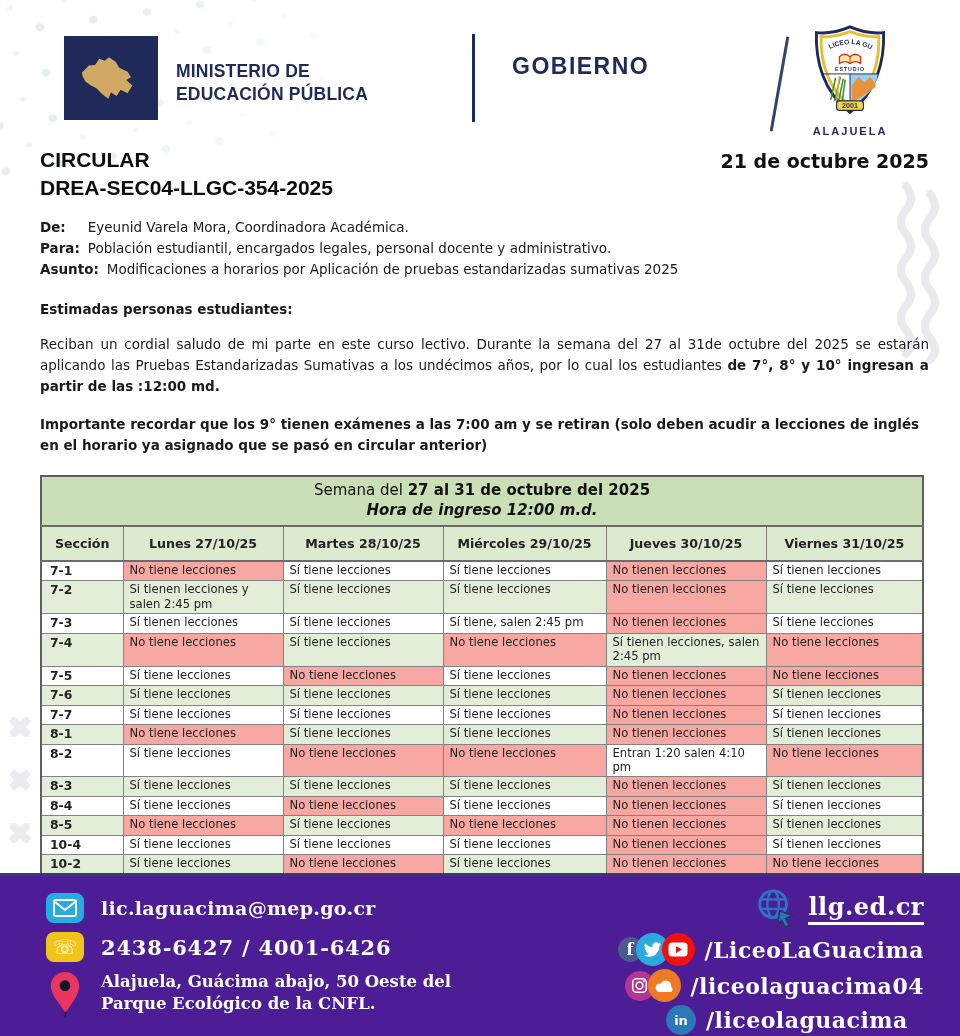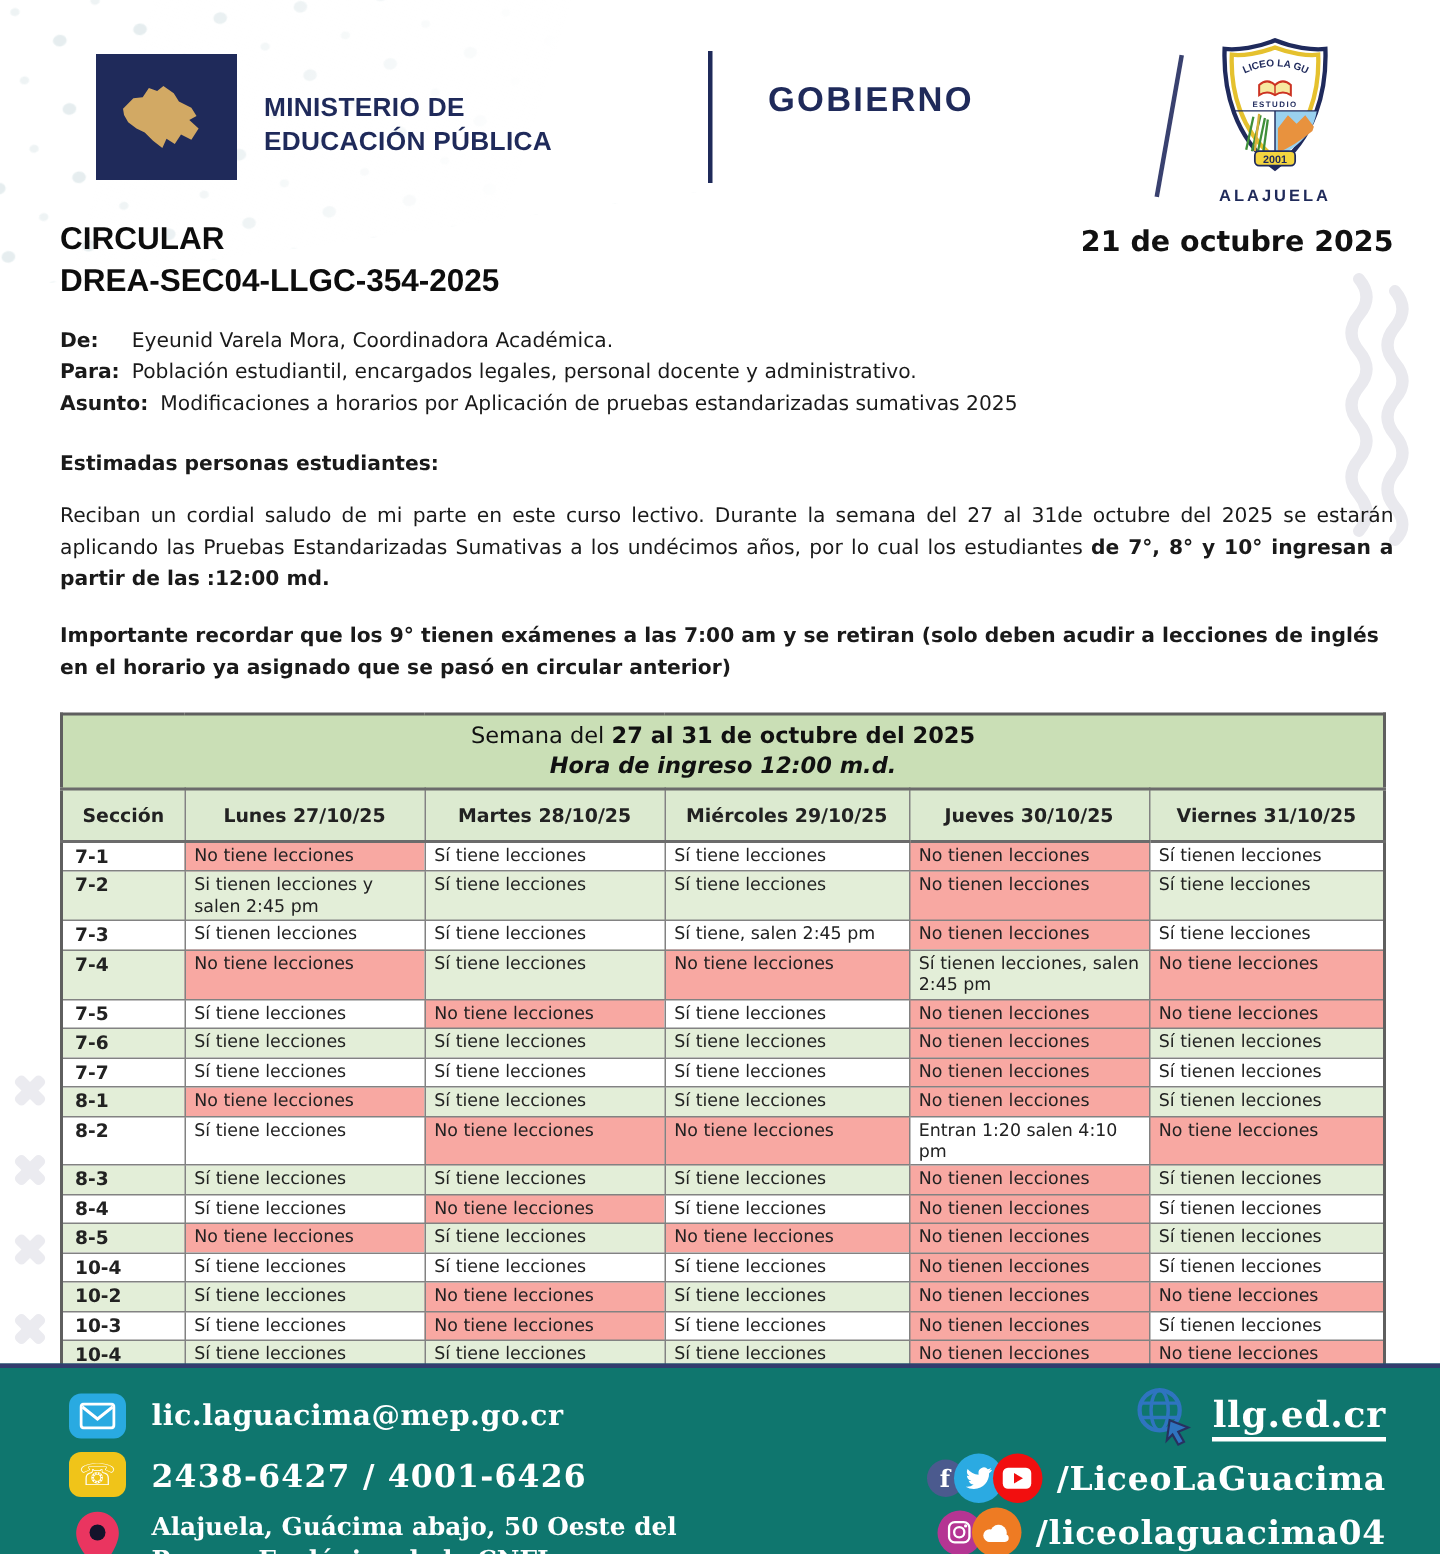--- a/index.html
+++ b/index.html
@@ -72,22 +72,22 @@
   tr.cols th { background:#dcead0; font-size:12.6px; padding:9px 2px;
     color:#222; border-bottom:2px solid #6b6b6b; }
   .schedule tbody td { font-size:11.6px; padding:1px 6px 2px; line-height:1.25;
     background:#ffffff; color:#222; vertical-align:top; text-align:left; }
   .schedule tbody td.sec { font-weight:bold; font-size:12.4px; padding-left:8px; }
   .schedule tbody tr.alt td { background:#e3eed8;margin-left:28px; }
   .schedule tbody td.state-no { background:#f8a8a2 !important; }
   .schedule tbody td.state-info { background:#ffffff !important; }
 
   
-  .footer { position:absolute; left:0; bottom:0; width:960px; height:127px;
-    background:#0f766e; border-top:3px solid #333c6e; color:#fff;
+  .footer { position:absolute; left:0; bottom:0; width:960px; height:163px;
+    background:#4c1d95; border-top:3px solid #333c6e; color:#fff;
     font-family:"DejaVu Serif", serif; font-weight:bold; }
   .f-left { position:absolute; left:46px; top:17px; }
   .f-row { display:flex; align-items:center; margin-bottom:9px; }
   .badge { width:38px; height:30px; border-radius:8px; display:flex;
     align-items:center; justify-content:center; flex:0 0 auto; }
   .badge-mail { background:#29aae1; }
   .badge-phone { background:#f0c419; font-size:20px; color:#fff;
     font-family:"DejaVu Sans",sans-serif; }
   .f-text { margin-left:17px; font-size:19px; letter-spacing:.3px; }
   .f-phone { font-size:21px; letter-spacing:.8px; }

